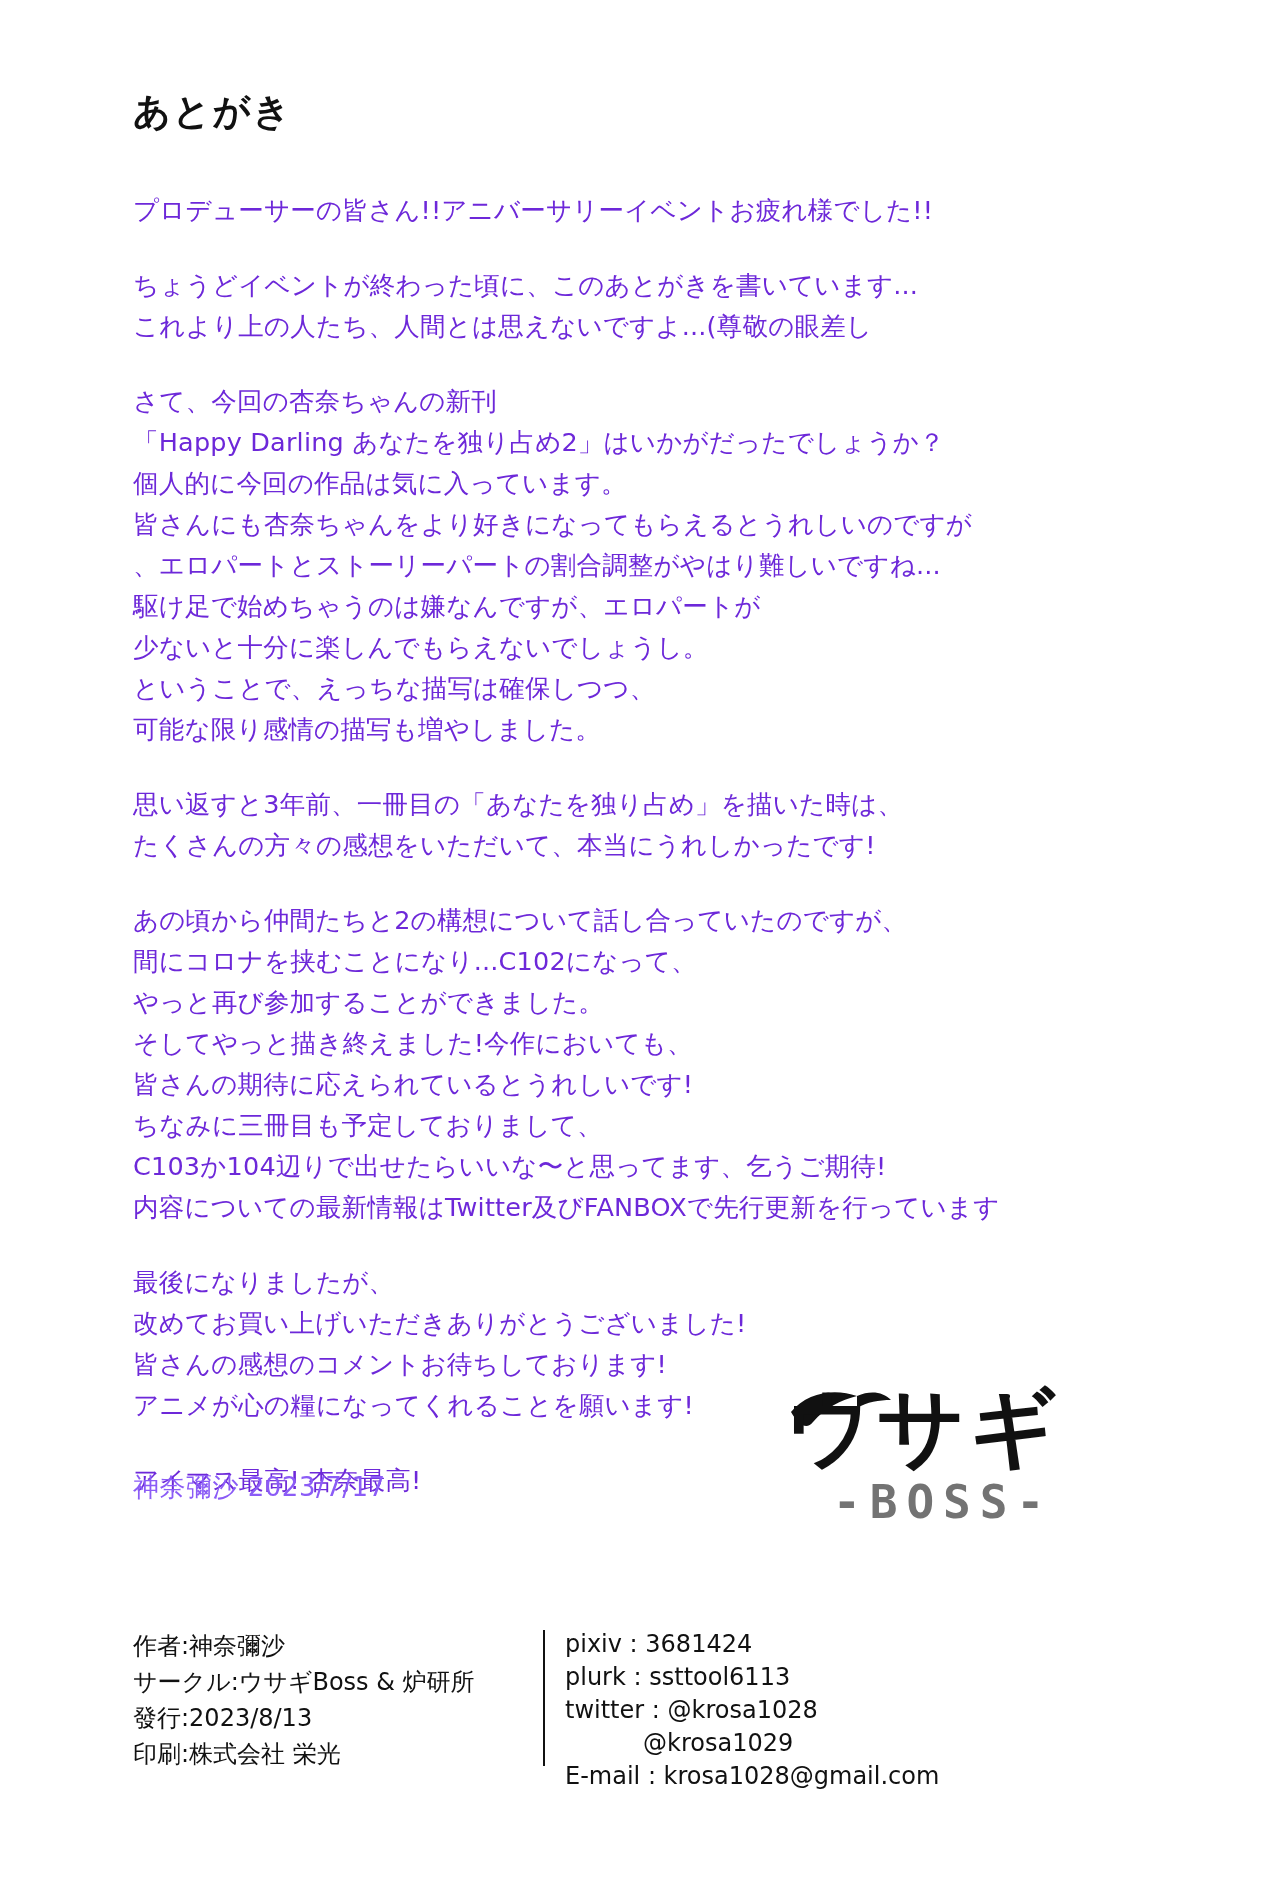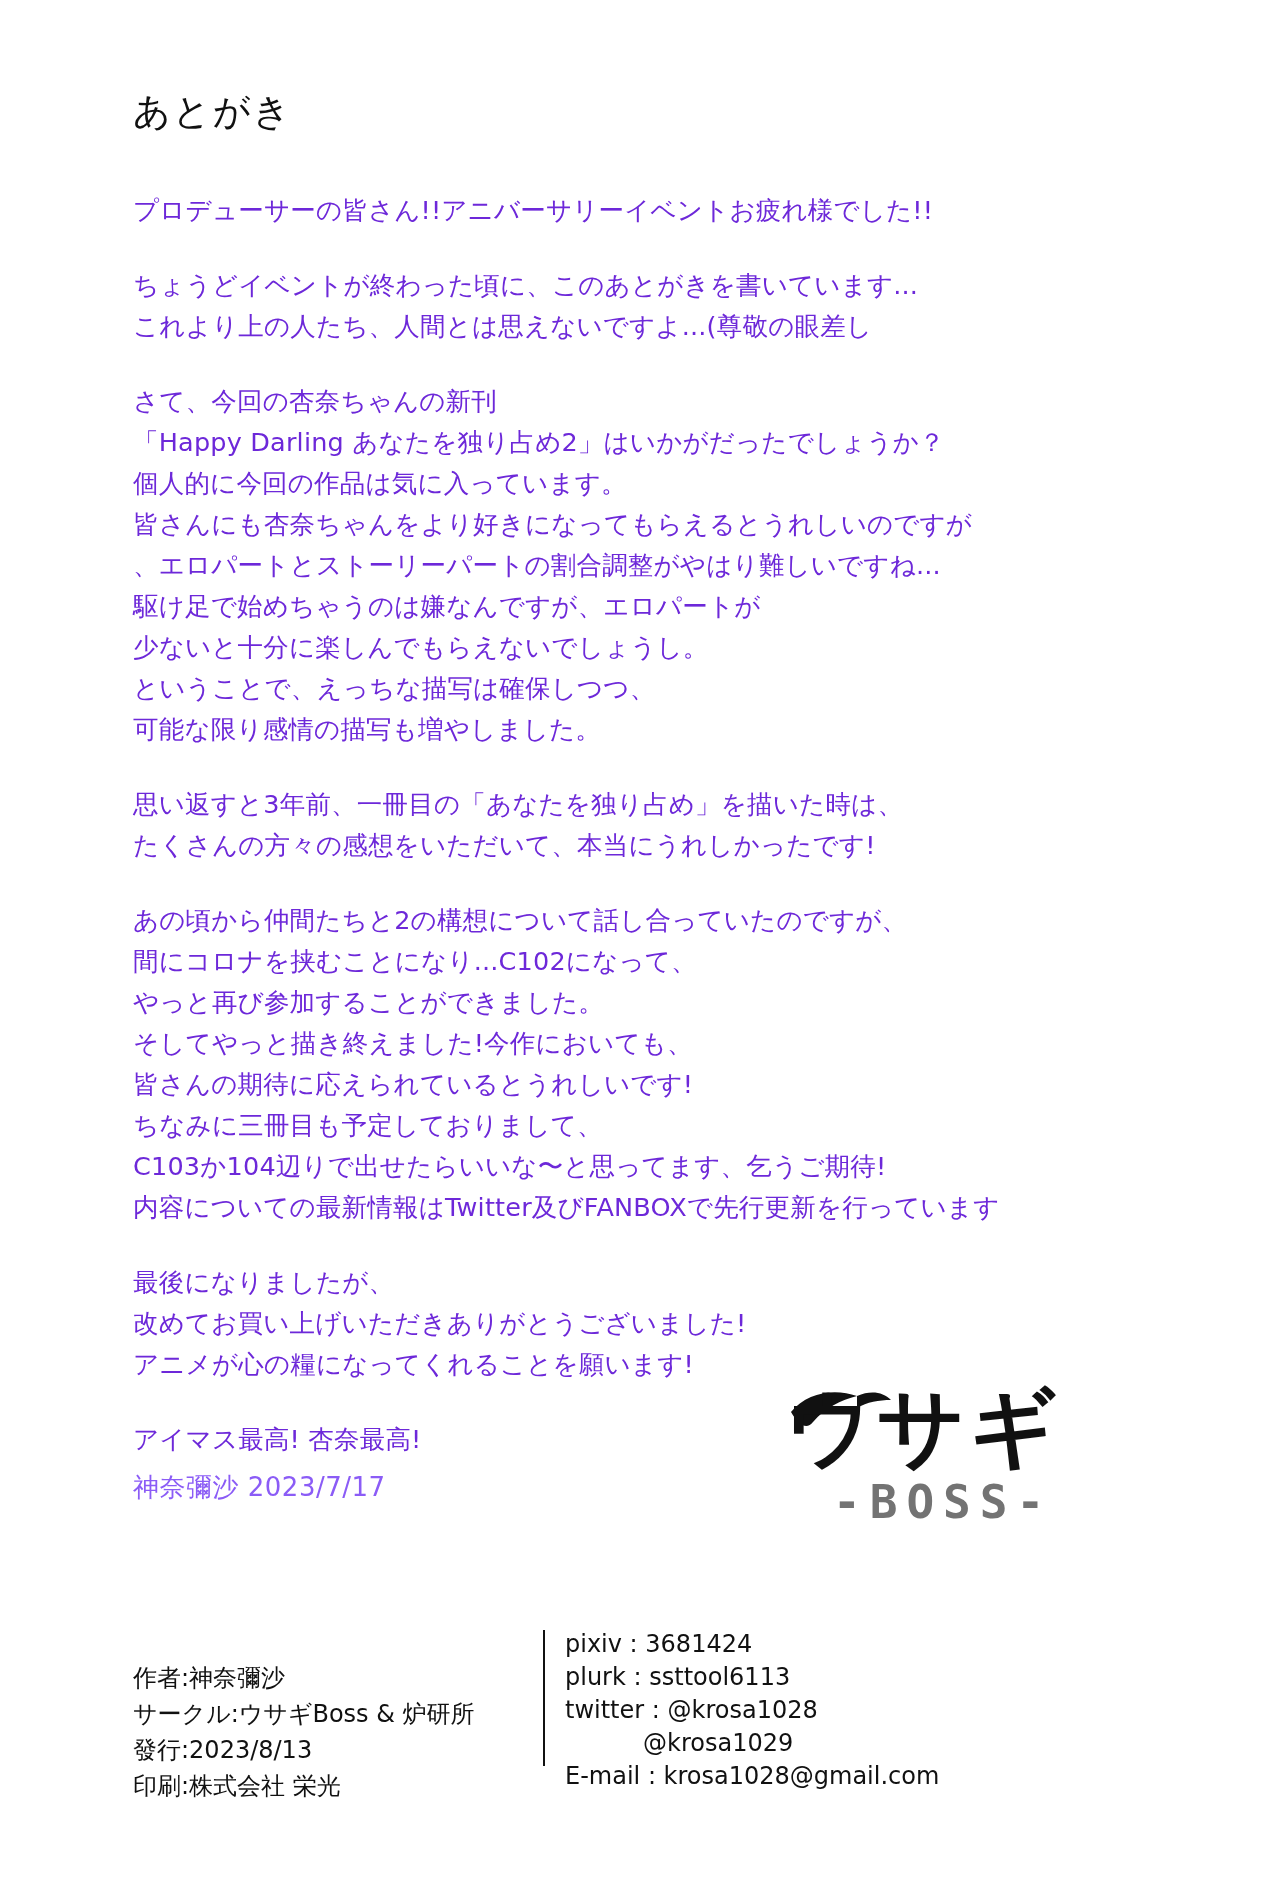--- a/index.html
+++ b/index.html
@@ -21,21 +21,21 @@
     top: 0;
     width: 1280px;
     height: 1895px;
     background: #ffffff;
   }
   .afterword-title {
     position: absolute;
     left: 133px;
     top: 62px;
     font-size: 37px;
-    font-weight: normal;
+    font-weight: bold;
     letter-spacing: 2px;
     color: #111111;
   }
   .body-block {
     position: absolute;
     left: 133px;
     top: 190px;
     width: 1030px;
   }
   .para {
@@ -99,21 +99,20 @@
     top: 1628px;
     width: 1000px;
   }
   .colophon-left {
     position: absolute;
     left: 0;
     top: 0;
     font-size: 24px;
     line-height: 36px;
     color: #111111;
-    margin-top: 32px;
   }
   .colophon-divider {
     position: absolute;
     left: 410px;
     top: 2px;
     width: 2px;
     height: 136px;
     background: #111111;
   }
   .colophon-right {
@@ -171,20 +170,21 @@
       <div>そしてやっと描き終えました!今作においても、</div>
       <div>皆さんの期待に応えられているとうれしいです!</div>
       <div>ちなみに三冊目も予定しておりまして、</div>
       <div>C103か104辺りで出せたらいいな〜と思ってます、乞うご期待!</div>
       <div>内容についての最新情報はTwitter及びFANBOXで先行更新を行っています</div>
     </div>
 
     <div class="para">
       <div>最後になりましたが、</div>
       <div>改めてお買い上げいただきありがとうございました!</div>
+      <div>皆さんの感想のコメントお待ちしております!</div>
       <div>アニメが心の糧になってくれることを願います!</div>
     </div>
 
     <div class="para">
       <div>アイマス最高! 杏奈最高!</div>
     </div>
 
   </div>
 
   <div class="date-line">神奈彌沙 2023/7/17</div>

